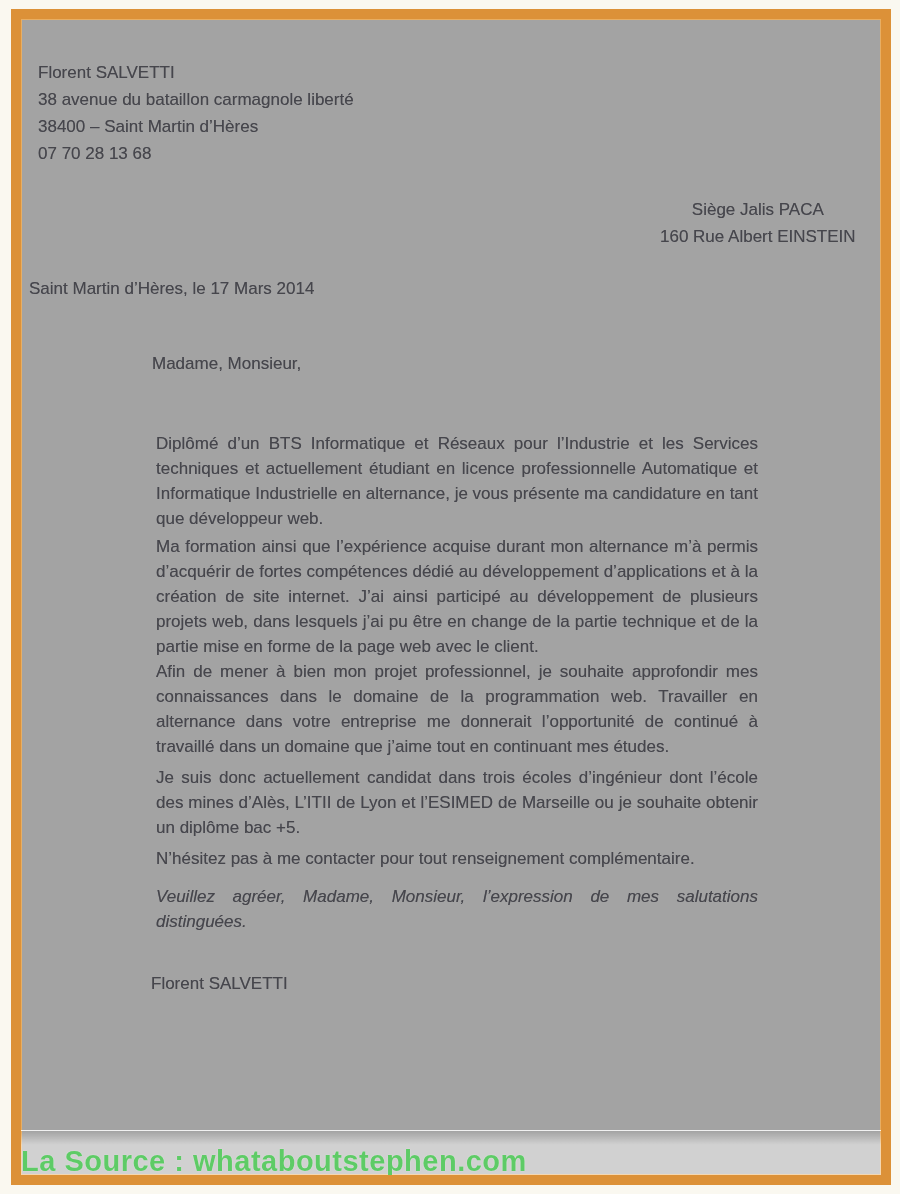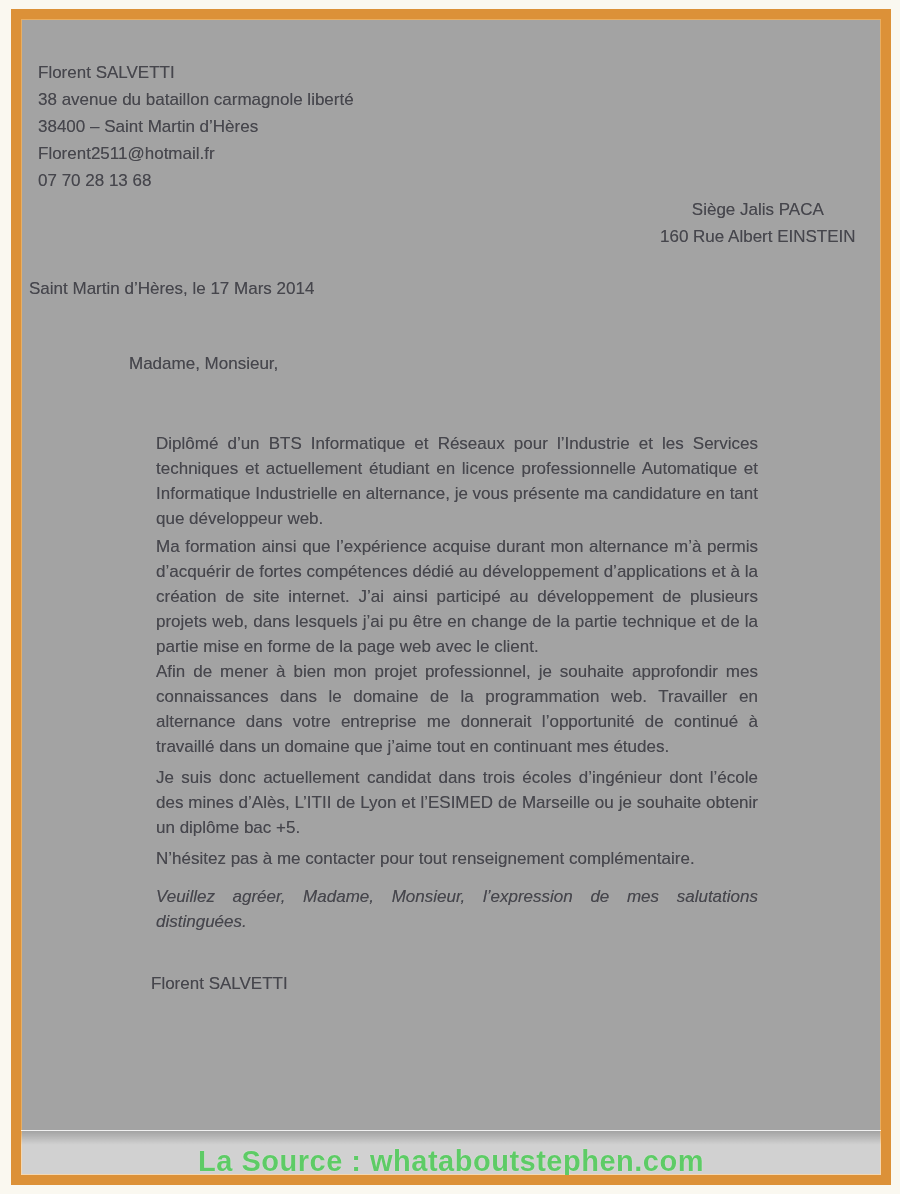--- a/index.html
+++ b/index.html
@@ -47,21 +47,21 @@
   }
   .date {
     position: absolute;
     left: 8px;
     top: 256px;
     width: 100%;
     line-height: 27px;
   }
   .salutation {
     position: absolute;
-    left: 108px;
+    left: 131px;
     top: 331px;
     line-height: 27px;
   }
   .para {
     position: absolute;
     left: 126px;
     width: 602px;
     margin: 9px;
     line-height: 25px;
     text-align: justify;
@@ -79,21 +79,21 @@
     line-height: 27px;
   }
   .watermark-band {
     position: absolute;
     left: 0;
     right: 0;
     bottom: -2px;
     height: 46px;
     display: flex;
     align-items: flex-end;
-    justify-content: center;
+    justify-content: flex-start;
     background: linear-gradient(rgba(255,255,255,0), rgba(255,255,255,0.5) 30%, rgba(255,255,255,0.5));
     border-top: 1px solid rgba(255,255,255,0.7);
   }
   .watermark-text {
     font-size: 29px;
     font-weight: bold;
     letter-spacing: 0.5px;
     color: #5ecb66;
     line-height: 1;
     margin-bottom: 1px;
@@ -103,21 +103,20 @@
 </head>
 <body>
 
 <div class="frame">
   <div class="page">
 
     <div class="sender">
       <div>Florent SALVETTI</div>
       <div>38 avenue du bataillon carmagnole liberté</div>
       <div>38400 – Saint Martin d’Hères</div>
-      <div>Florent2511@hotmail.fr</div>
       <div>07 70 28 13 68</div>
     </div>
 
     <div class="recipient">
       <div>Siège Jalis PACA</div>
       <div>160 Rue Albert EINSTEIN</div>
     </div>
 
     <div class="date">Saint Martin d’Hères, le 17 Mars 2014</div>
 

